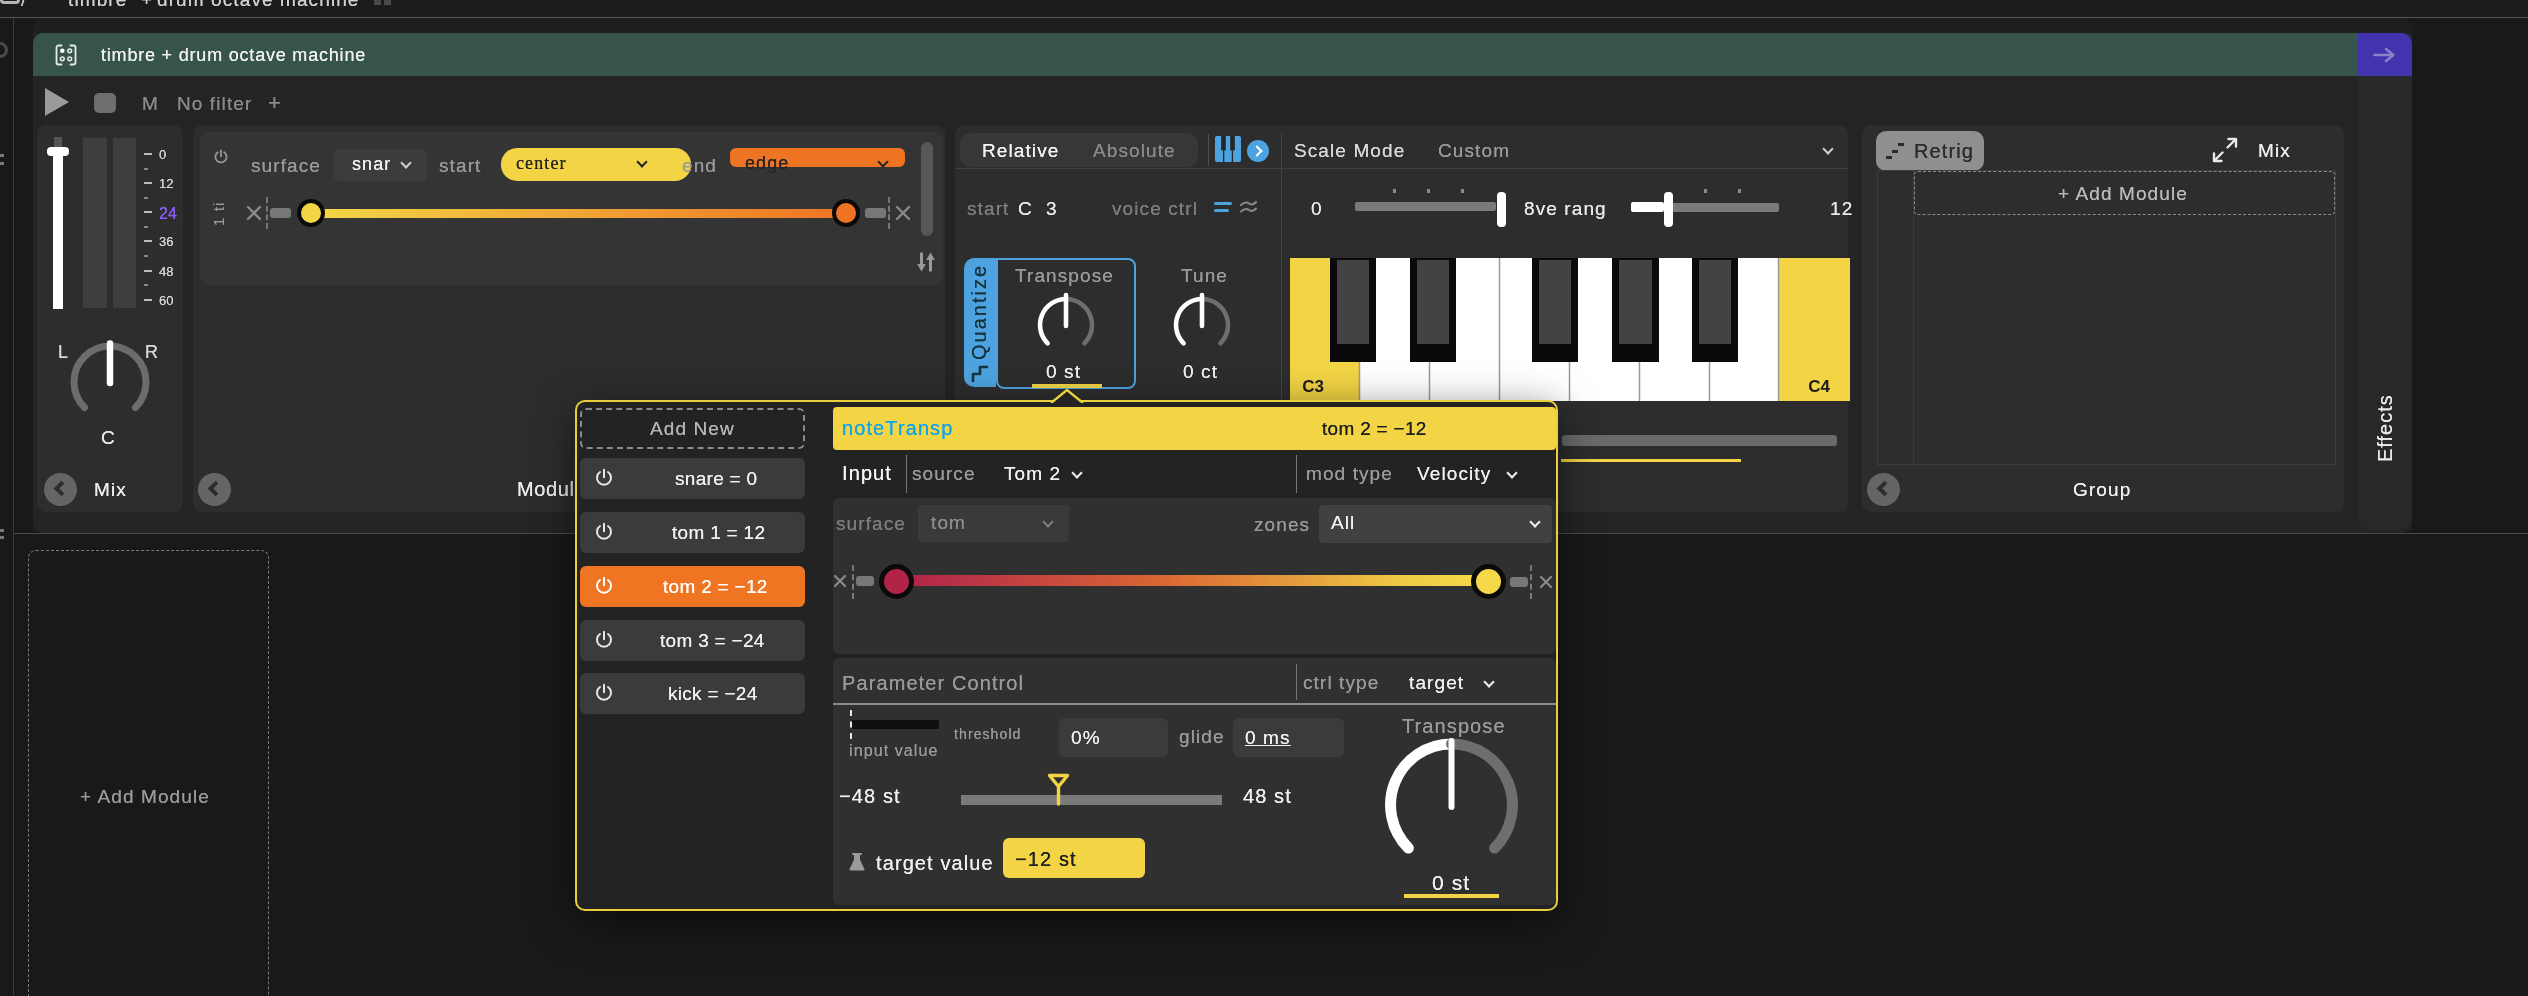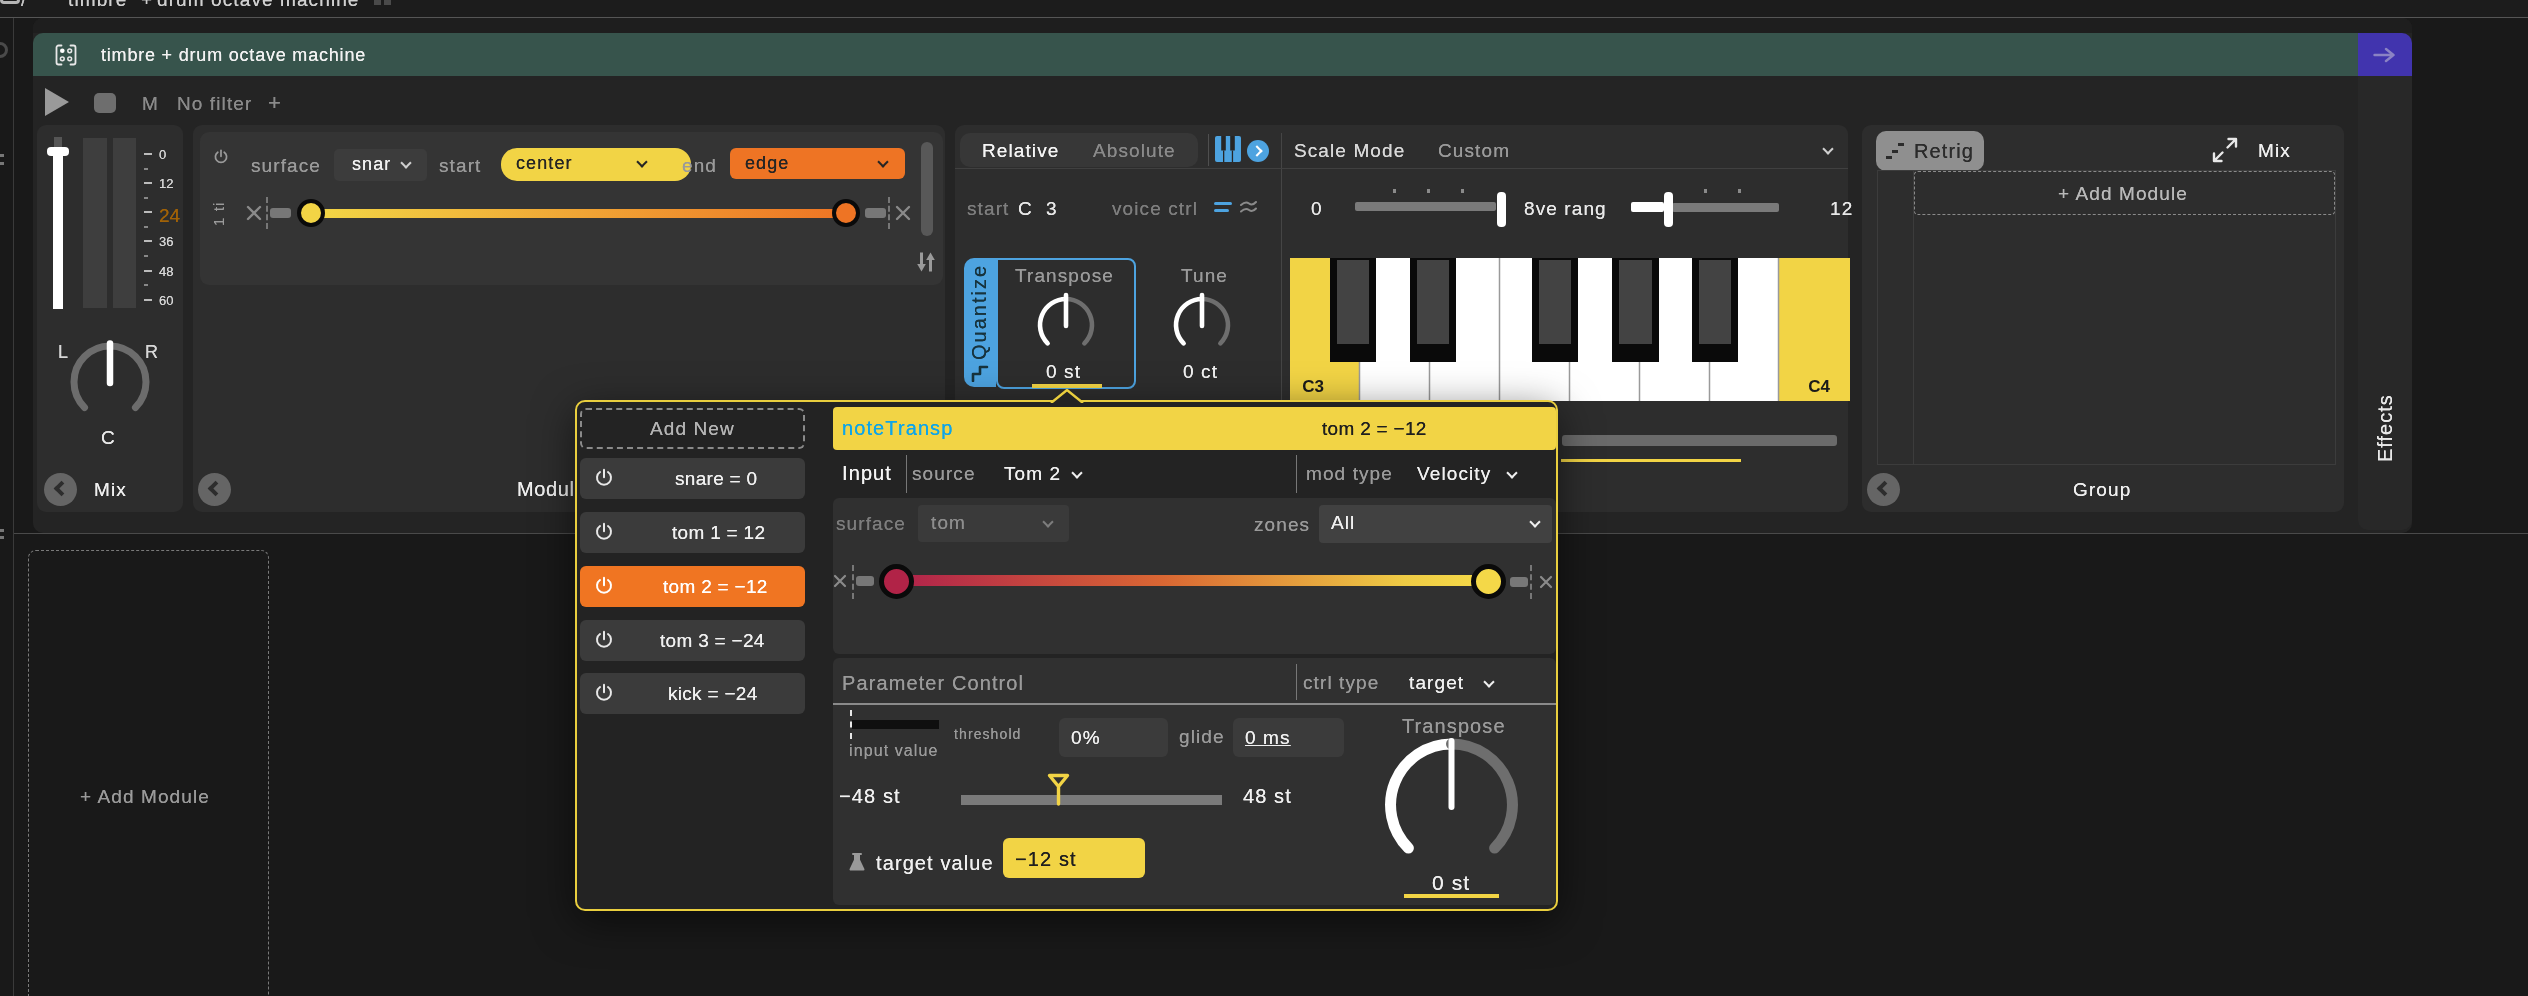--- a/index.html
+++ b/index.html
@@ -77,21 +77,21 @@
   <div class="abs" style="left:144px;top:240px;width:8px;height:2px;background:#bbb;"></div>
   <div class="abs" style="left:144px;top:270px;width:8px;height:2px;background:#bbb;"></div>
   <div class="abs" style="left:144px;top:299px;width:8px;height:2px;background:#bbb;"></div>
   <div class="abs" style="left:144px;top:168px;width:4px;height:2px;background:#888;"></div>
   <div class="abs" style="left:144px;top:197px;width:4px;height:2px;background:#888;"></div>
   <div class="abs" style="left:144px;top:226px;width:4px;height:2px;background:#888;"></div>
   <div class="abs" style="left:144px;top:255px;width:4px;height:2px;background:#888;"></div>
   <div class="abs" style="left:144px;top:284px;width:4px;height:2px;background:#888;"></div>
   <div class="abs txt" style="left:159px;top:147px;font-size:13px;color:#d5d5d5;letter-spacing:0;">0</div>
   <div class="abs txt" style="left:159px;top:176px;font-size:13px;color:#d5d5d5;letter-spacing:0;">12</div>
-  <div class="abs txt" style="left:159px;top:205px;font-size:19px;color:#a16207;letter-spacing:0;">24</div>
+  <div class="abs txt" style="left:159px;top:205px;font-size:16px;color:#8b5cf6;letter-spacing:0;">24</div>
   <div class="abs txt" style="left:159px;top:234px;font-size:13px;color:#d5d5d5;letter-spacing:0;">36</div>
   <div class="abs txt" style="left:159px;top:264px;font-size:13px;color:#d5d5d5;letter-spacing:0;">48</div>
   <div class="abs txt" style="left:159px;top:293px;font-size:13px;color:#d5d5d5;letter-spacing:0;">60</div>
 
   <svg class="abs" style="left:68px;top:340px;" width="84" height="84" viewBox="0 0 84 84">
     <path d="M16.54 67.46 A36 36 0 1 1 67.46 67.46" stroke="#6c6c6c" stroke-width="7" fill="none" stroke-linecap="round"></path>
     <line x1="42" y1="3.5" x2="42" y2="43" stroke="#fff" stroke-width="6.5" stroke-linecap="round"></line>
   </svg>
   <div class="abs txt" style="left:58px;top:342px;font-size:18px;color:#d8d8d8;">L</div>
   <div class="abs txt" style="left:145px;top:342px;font-size:18px;color:#d8d8d8;">R</div>
@@ -106,26 +106,26 @@
   <svg class="abs" style="left:213px;top:149px;" width="16" height="16" viewBox="0 0 24 24">
     <path d="M12 2v9" stroke="#9a9a9a" stroke-width="2.6" fill="none" stroke-linecap="round"></path>
     <path d="M7.2 4.8a8.4 8.4 0 1 0 9.6 0" stroke="#9a9a9a" stroke-width="2.6" fill="none" stroke-linecap="round"></path>
   </svg>
   <div class="abs txt gray" style="left:251px;top:155px;font-size:19px;">surface</div>
   <div class="abs" style="left:334px;top:149px;width:93px;height:32px;background:#3c3c3c;border-radius:5px;">
     <span class="abs txt" style="left:18px;top:5px;font-size:18px;color:#f0f0f0;">snar</span>
     <span class="chv abs" style="left:68px;top:10px;"></span>
   </div>
   <div class="abs txt gray" style="left:439px;top:155px;font-size:19px;">start</div>
-  <div class="abs" style="left:501px;top:148px;width:190px;height:33px;background:#f2d445;border-radius:16px;">
+  <div class="abs" style="left:501px;top:148px;width:190px;height:33px;background:#f2d445;border-radius:16px;font-family:Liberation Serif, serif;">
     <span class="abs txt" style="left:15px;top:5px;font-size:18px;color:#252525;">center</span>
     <span class="chv abs" style="left:137px;top:10px;border-color:#252525;"></span>
   </div>
   <div class="abs txt gray" style="left:682px;top:155px;font-size:19px;">end</div>
-  <div class="abs" style="left:730px;top:148px;width:175px;height:31px;background:#ee7424;border-radius:6px;">
+  <div class="abs" style="left:730px;top:148px;width:175px;height:19px;background:#ee7424;border-radius:6px;">
     <span class="abs txt" style="left:15px;top:5px;font-size:18px;color:#252525;">edge</span>
     <span class="chv abs" style="left:149px;top:10px;border-color:#252525;"></span>
   </div>
 
   <div class="abs txt gray" style="left:210px;top:226px;font-size:15px;transform:rotate(-90deg);transform-origin:top left;">1 ti</div>
 
   <svg class="abs" style="left:246px;top:205px;" width="16" height="16" viewBox="0 0 16 16">
     <path d="M2 2l12 12M14 2L2 14" stroke="#8a8a8a" stroke-width="2.4" stroke-linecap="round"></path>
   </svg>
   <div class="abs" style="left:266px;top:197px;width:2px;height:32px;border-left:2px dashed #777;"></div>

